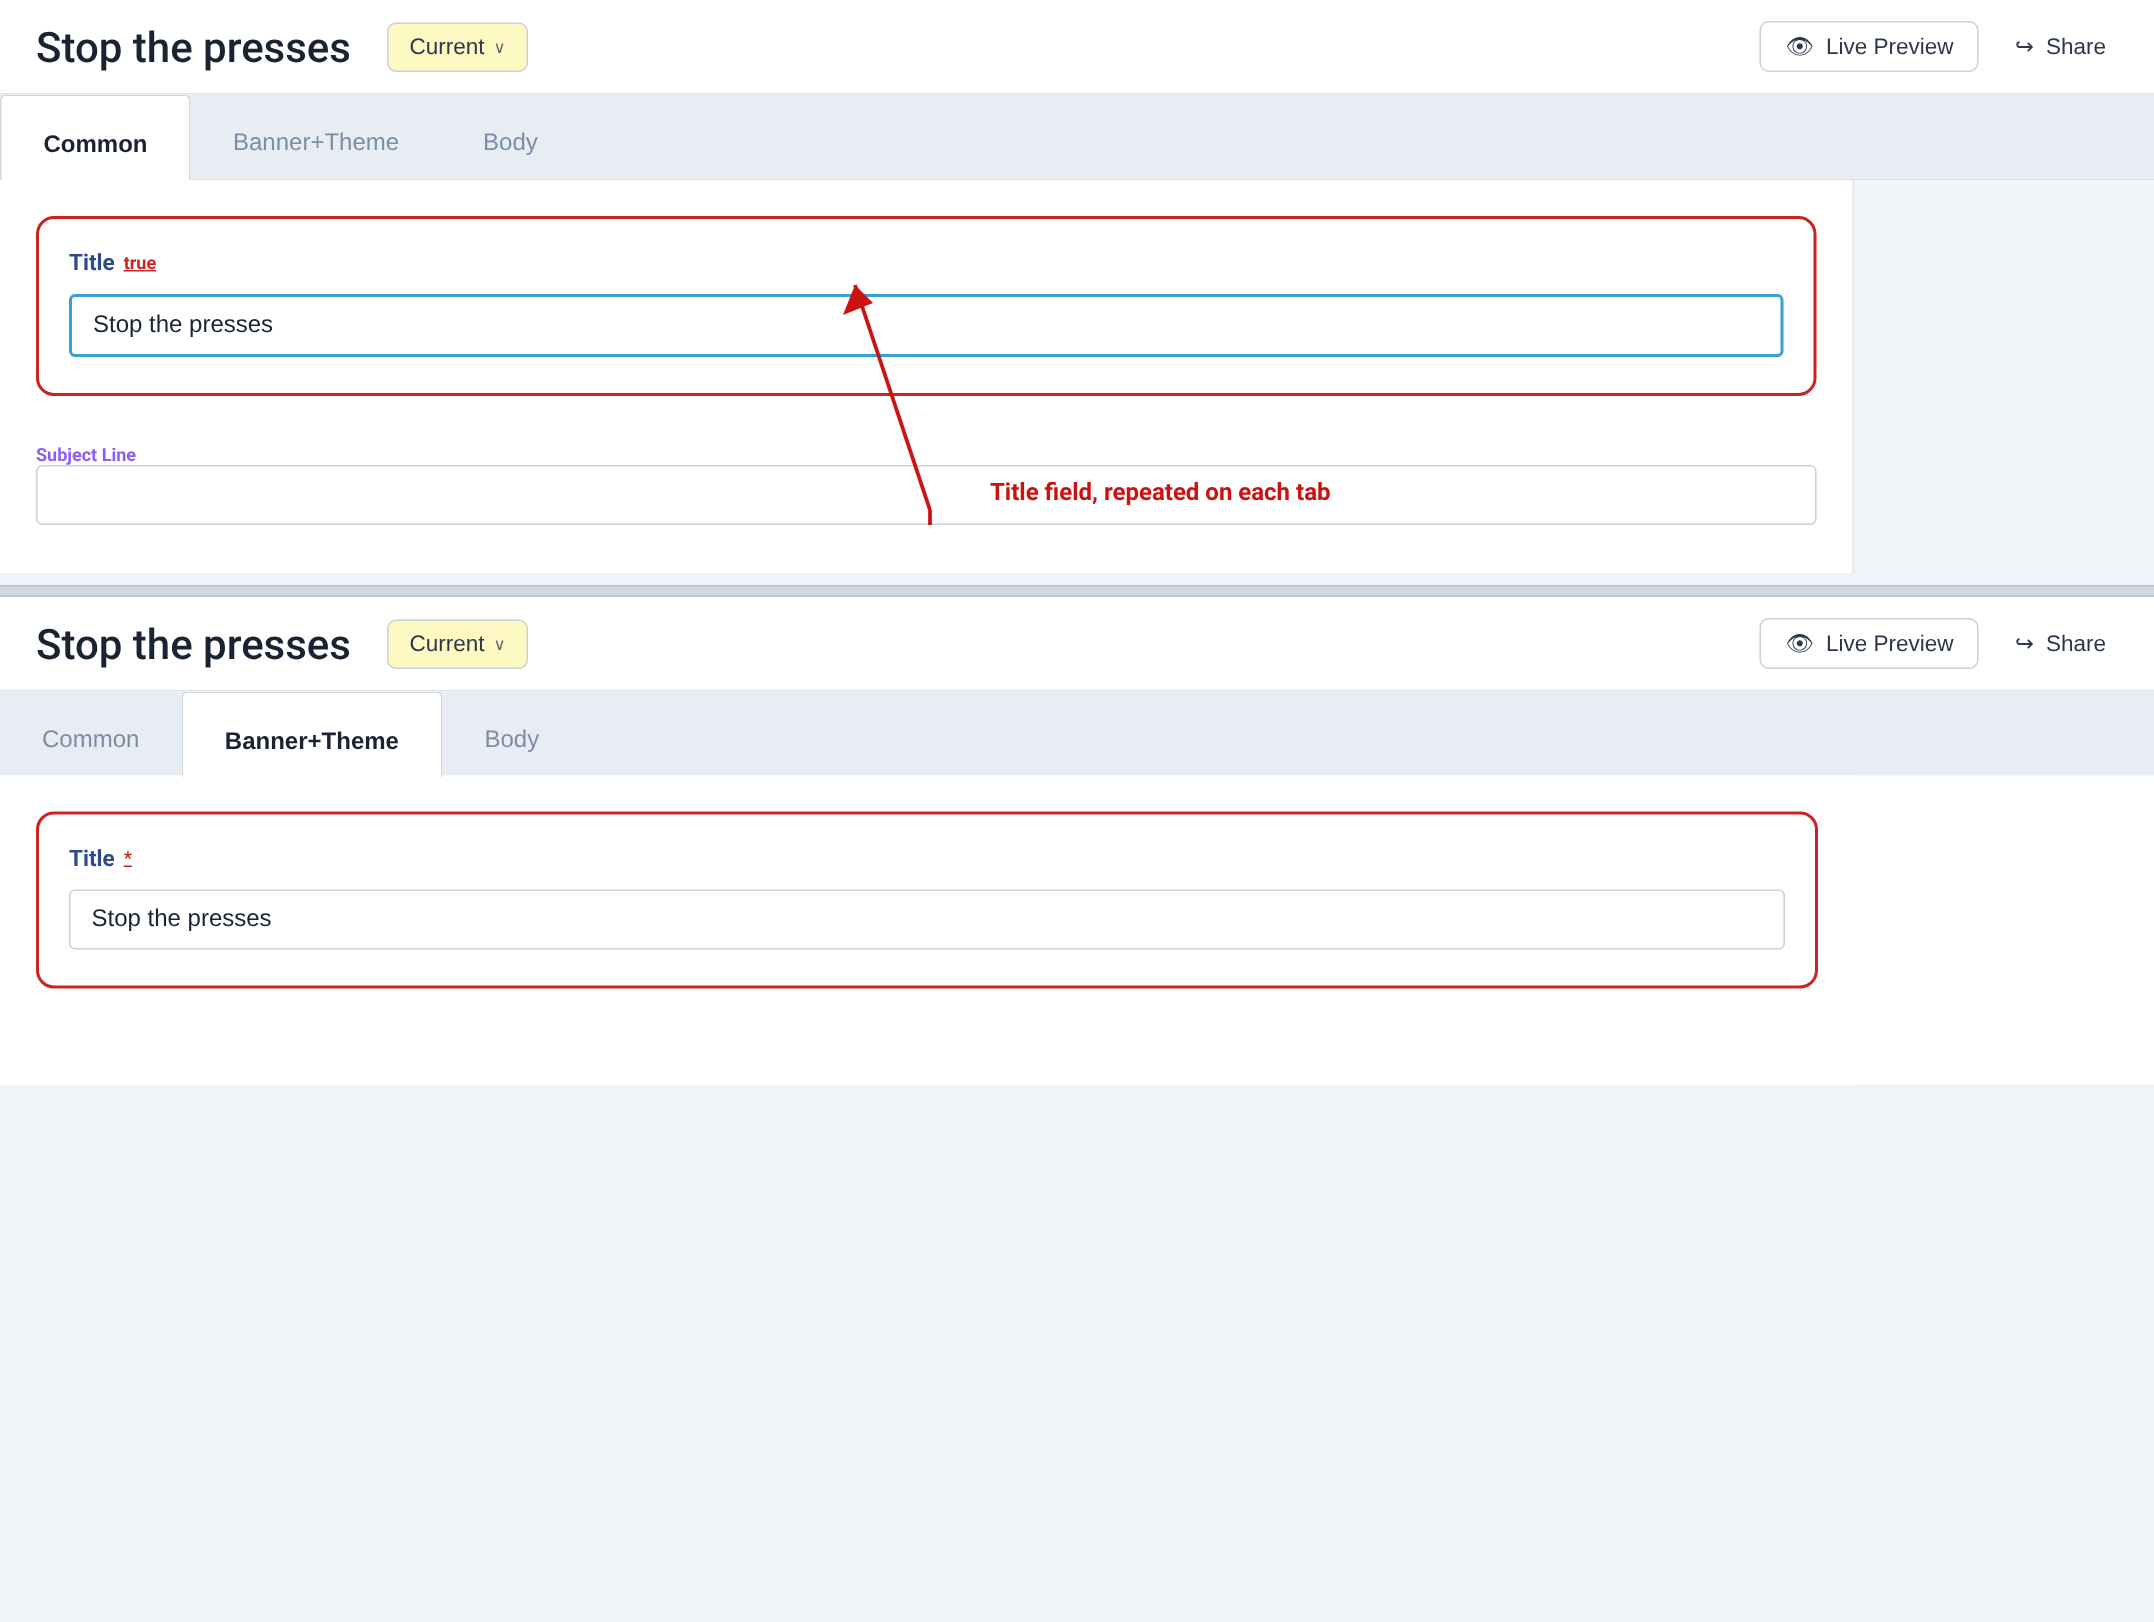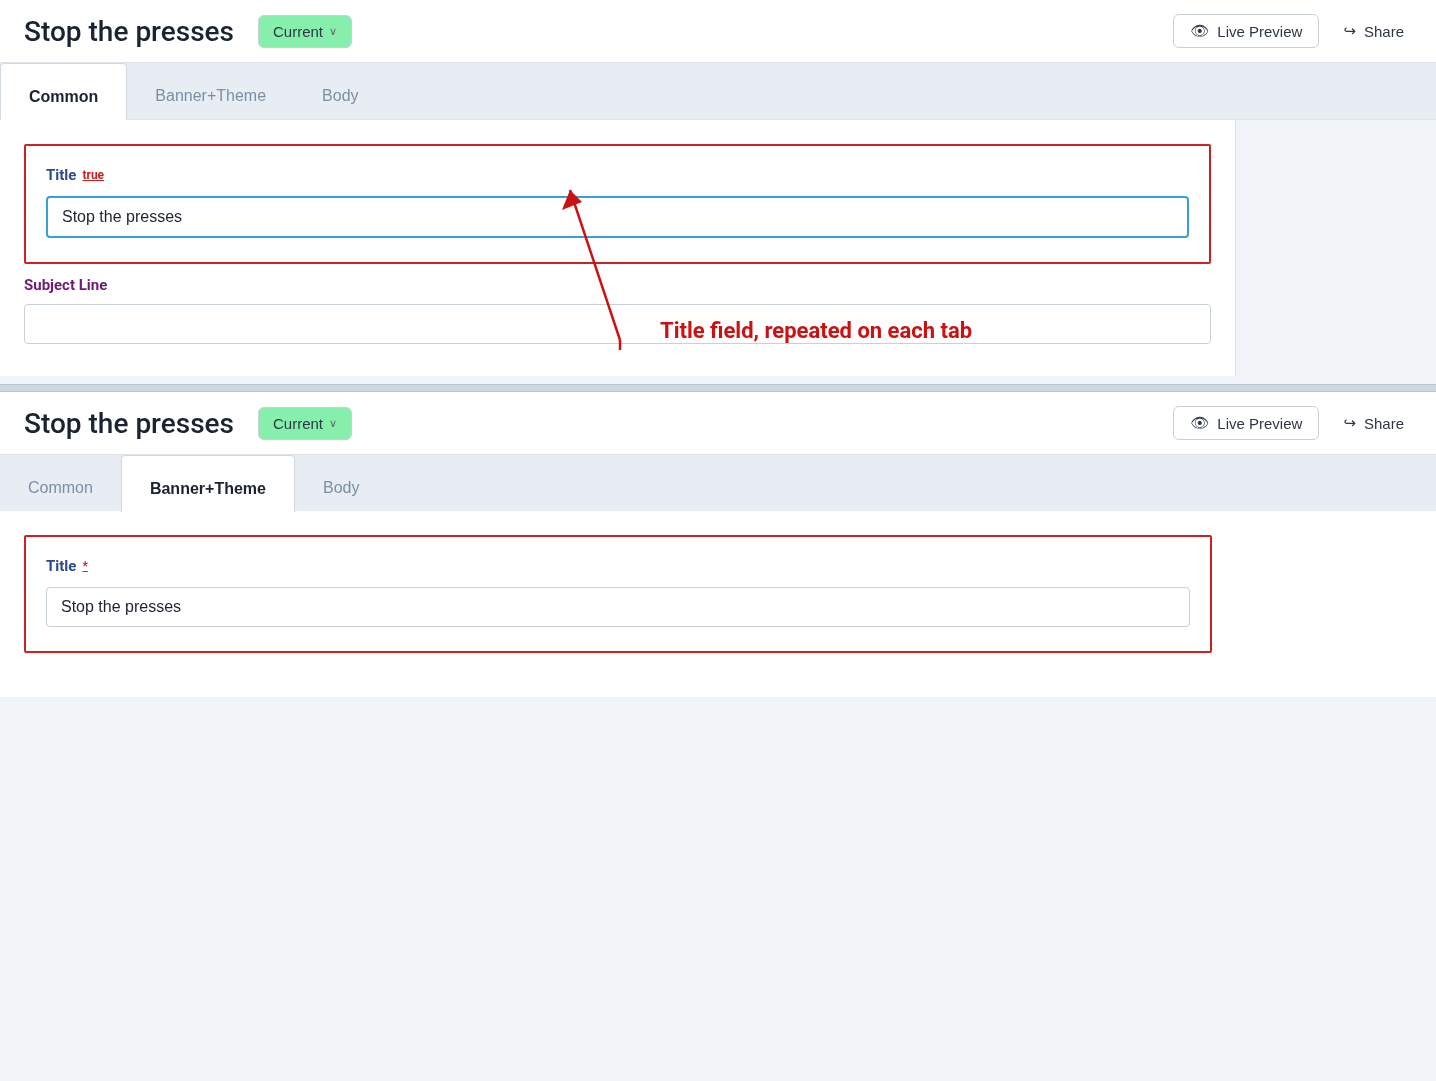--- a/index.html
+++ b/index.html
@@ -34,21 +34,21 @@
       margin-right: 8px;
     }
 
     .current-btn {
       display: flex;
       align-items: center;
       gap: 6px;
       border: 1px solid #c8d0d8;
       border-radius: 6px;
       padding: 7px 14px;
-      background: #86efac;
+      background: #fef9c3;
       font-size: 15px;
       color: #2d3748;
       cursor: pointer;
     }
 
     .current-btn .chevron {
       font-size: 11px;
       color: #666;
     }
 
@@ -112,23 +112,23 @@
 
     
     .form-content {
       background: #fff;
       padding: 24px 24px 32px;
       border-right: 1px solid #dde3ea;
     }
 
     .field-section {
       border: 2px solid #cc2222;
-      border-radius: 2px;
+      border-radius: 12px;
       padding: 20px 20px 24px;
-      margin-bottom: 12px;
+      margin-bottom: 32px;
       background: #fff;
     }
 
     .field-label {
       font-size: 15px;
       font-weight: 700;
       color: #2d4a8a;
       margin-bottom: 12px;
       display: flex;
       align-items: center;
@@ -156,37 +156,37 @@
       border: 1px solid #c8d0d8;
       border-radius: 4px;
       padding: 10px 14px;
       font-size: 16px;
       color: #1a2332;
       outline: none;
       background: #fff;
     }
 
     .subject-label {
-      font-size: 15px;
+      font-size: 12px;
       font-weight: 700;
-      color: #701a75;
-      margin-bottom: 10px;
+      color: #8b5cf6;
+      margin-bottom: 0;
     }
 
     
     .annotation-container {
       position: absolute;
       top: 310px;
       left: 580px;
       z-index: 100;
       pointer-events: none;
     }
 
     .annotation-text {
-      font-size: 22px;
+      font-size: 16px;
       font-weight: 700;
       color: #cc1111;
       white-space: nowrap;
       margin-left: 80px;
       margin-top: 8px;
     }
 
     .arrow-svg {
       position: absolute;
       top: -160px;

